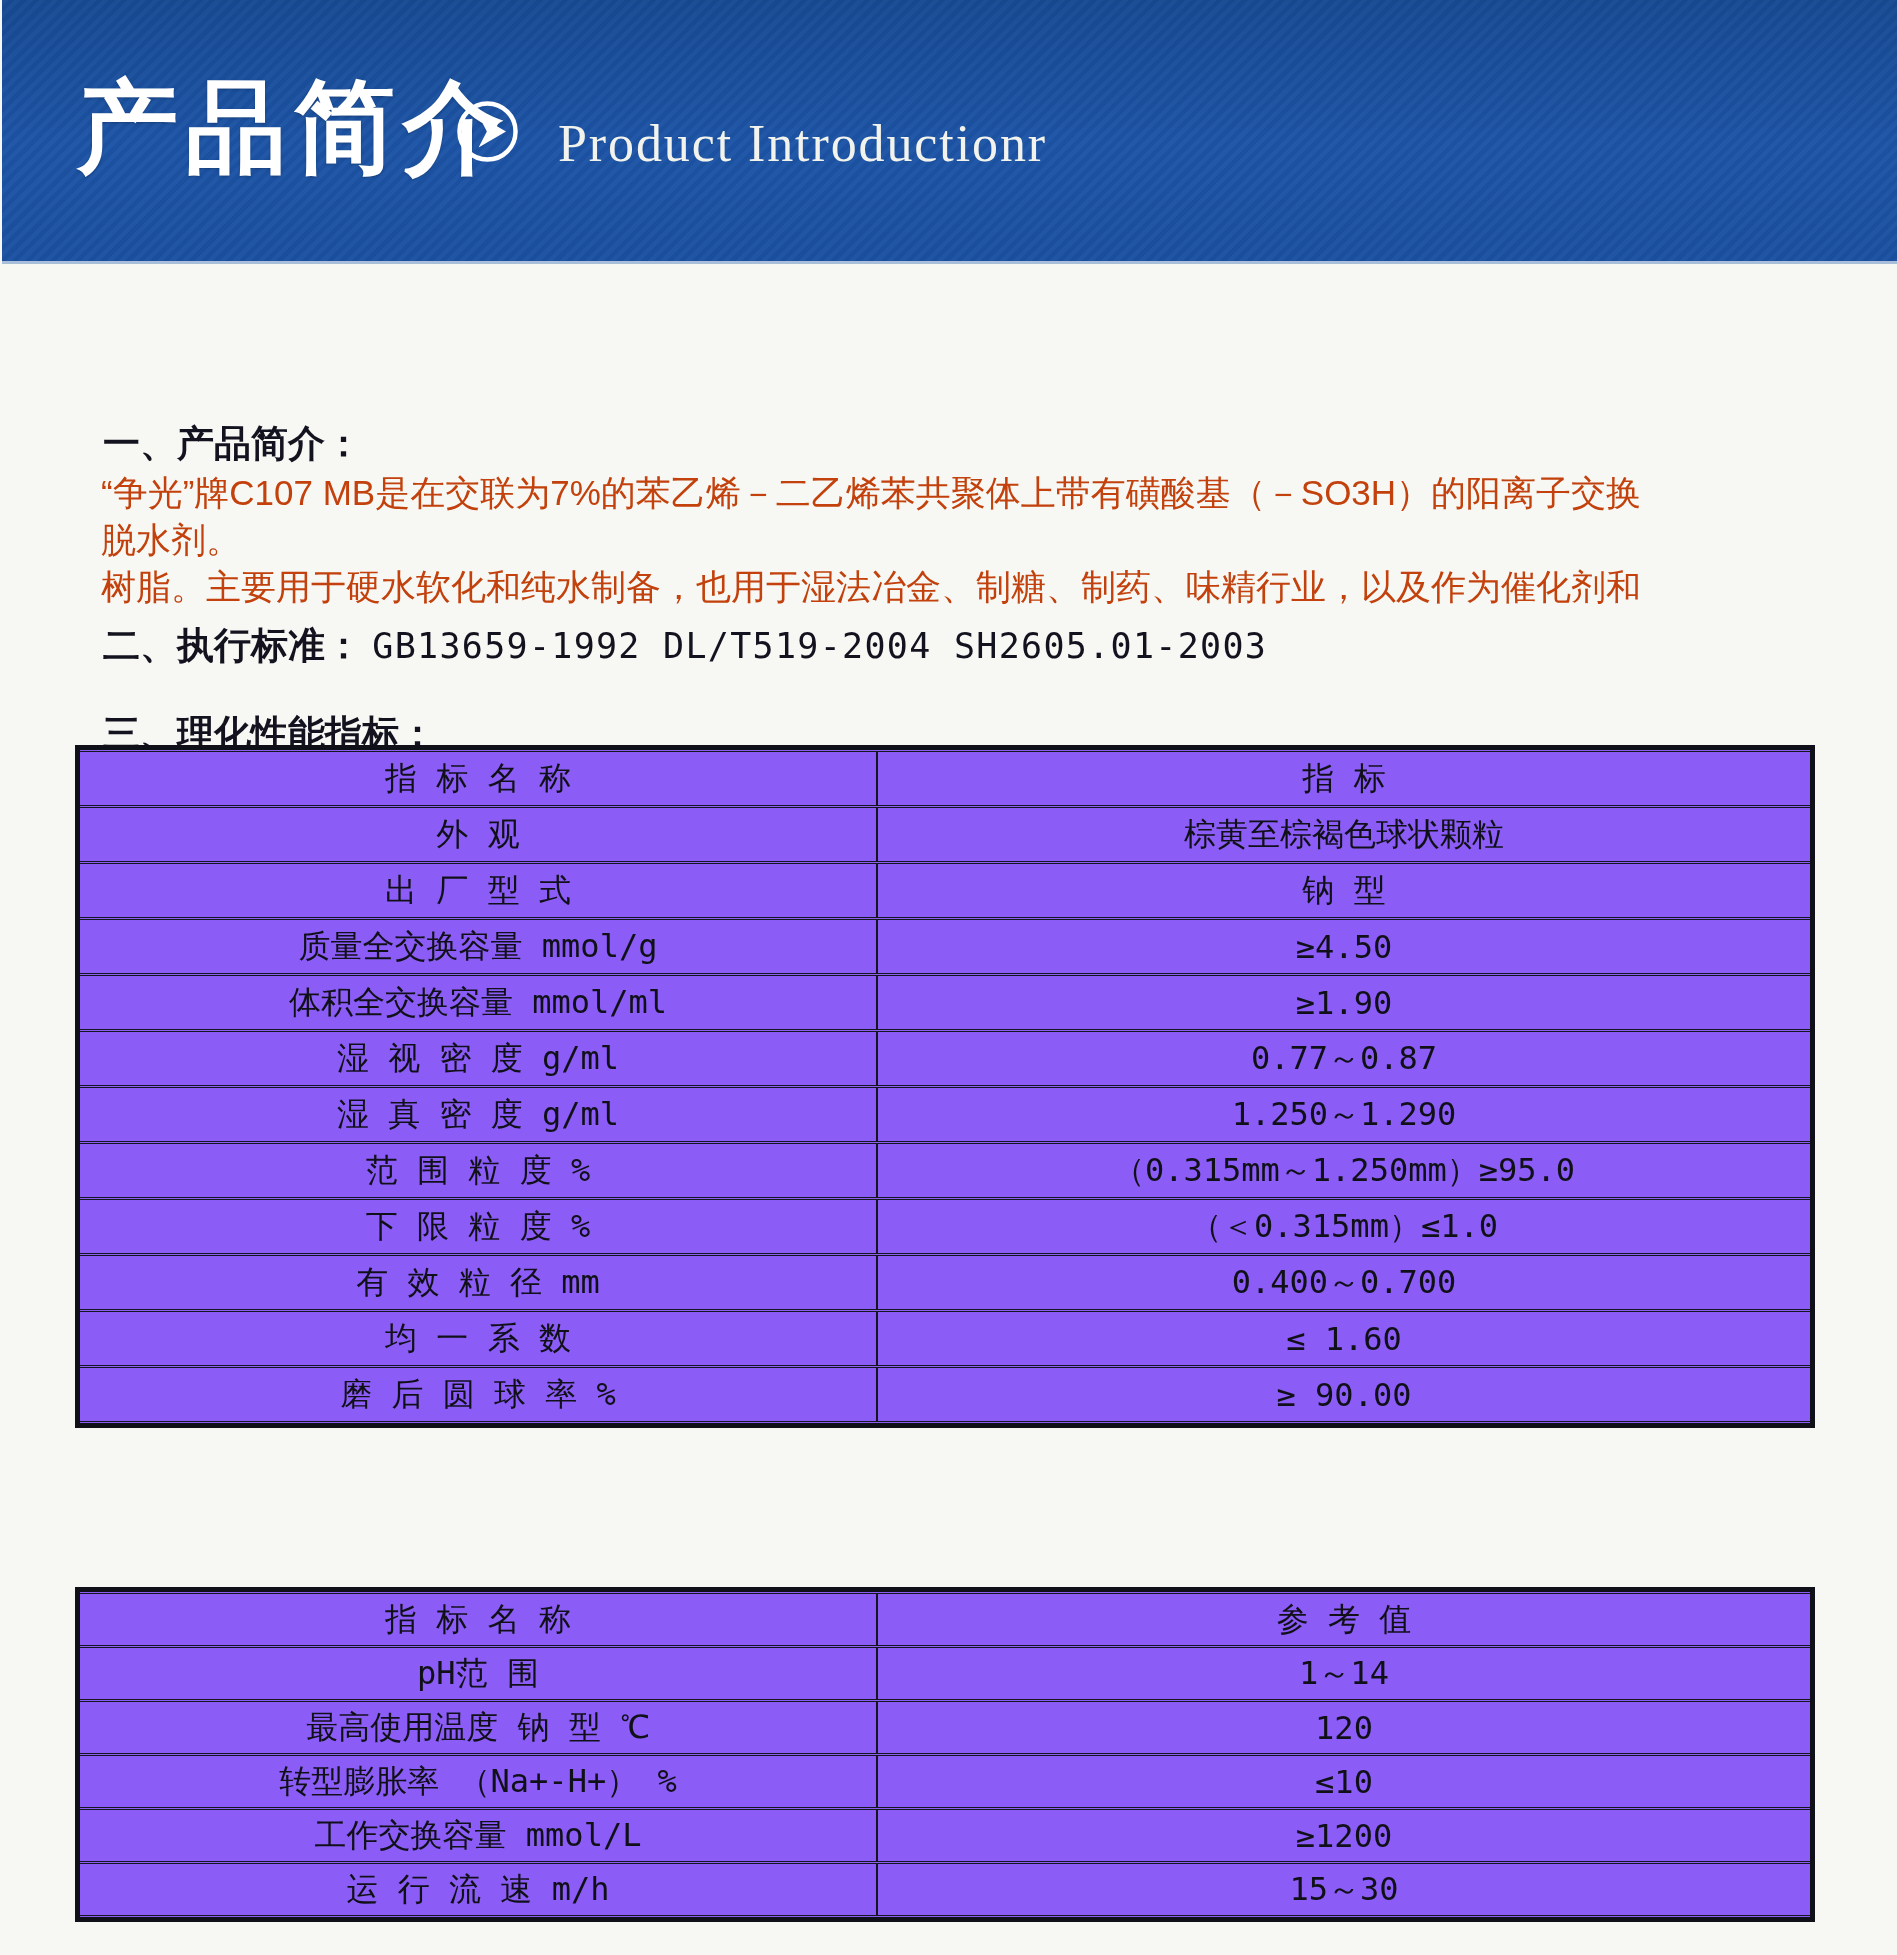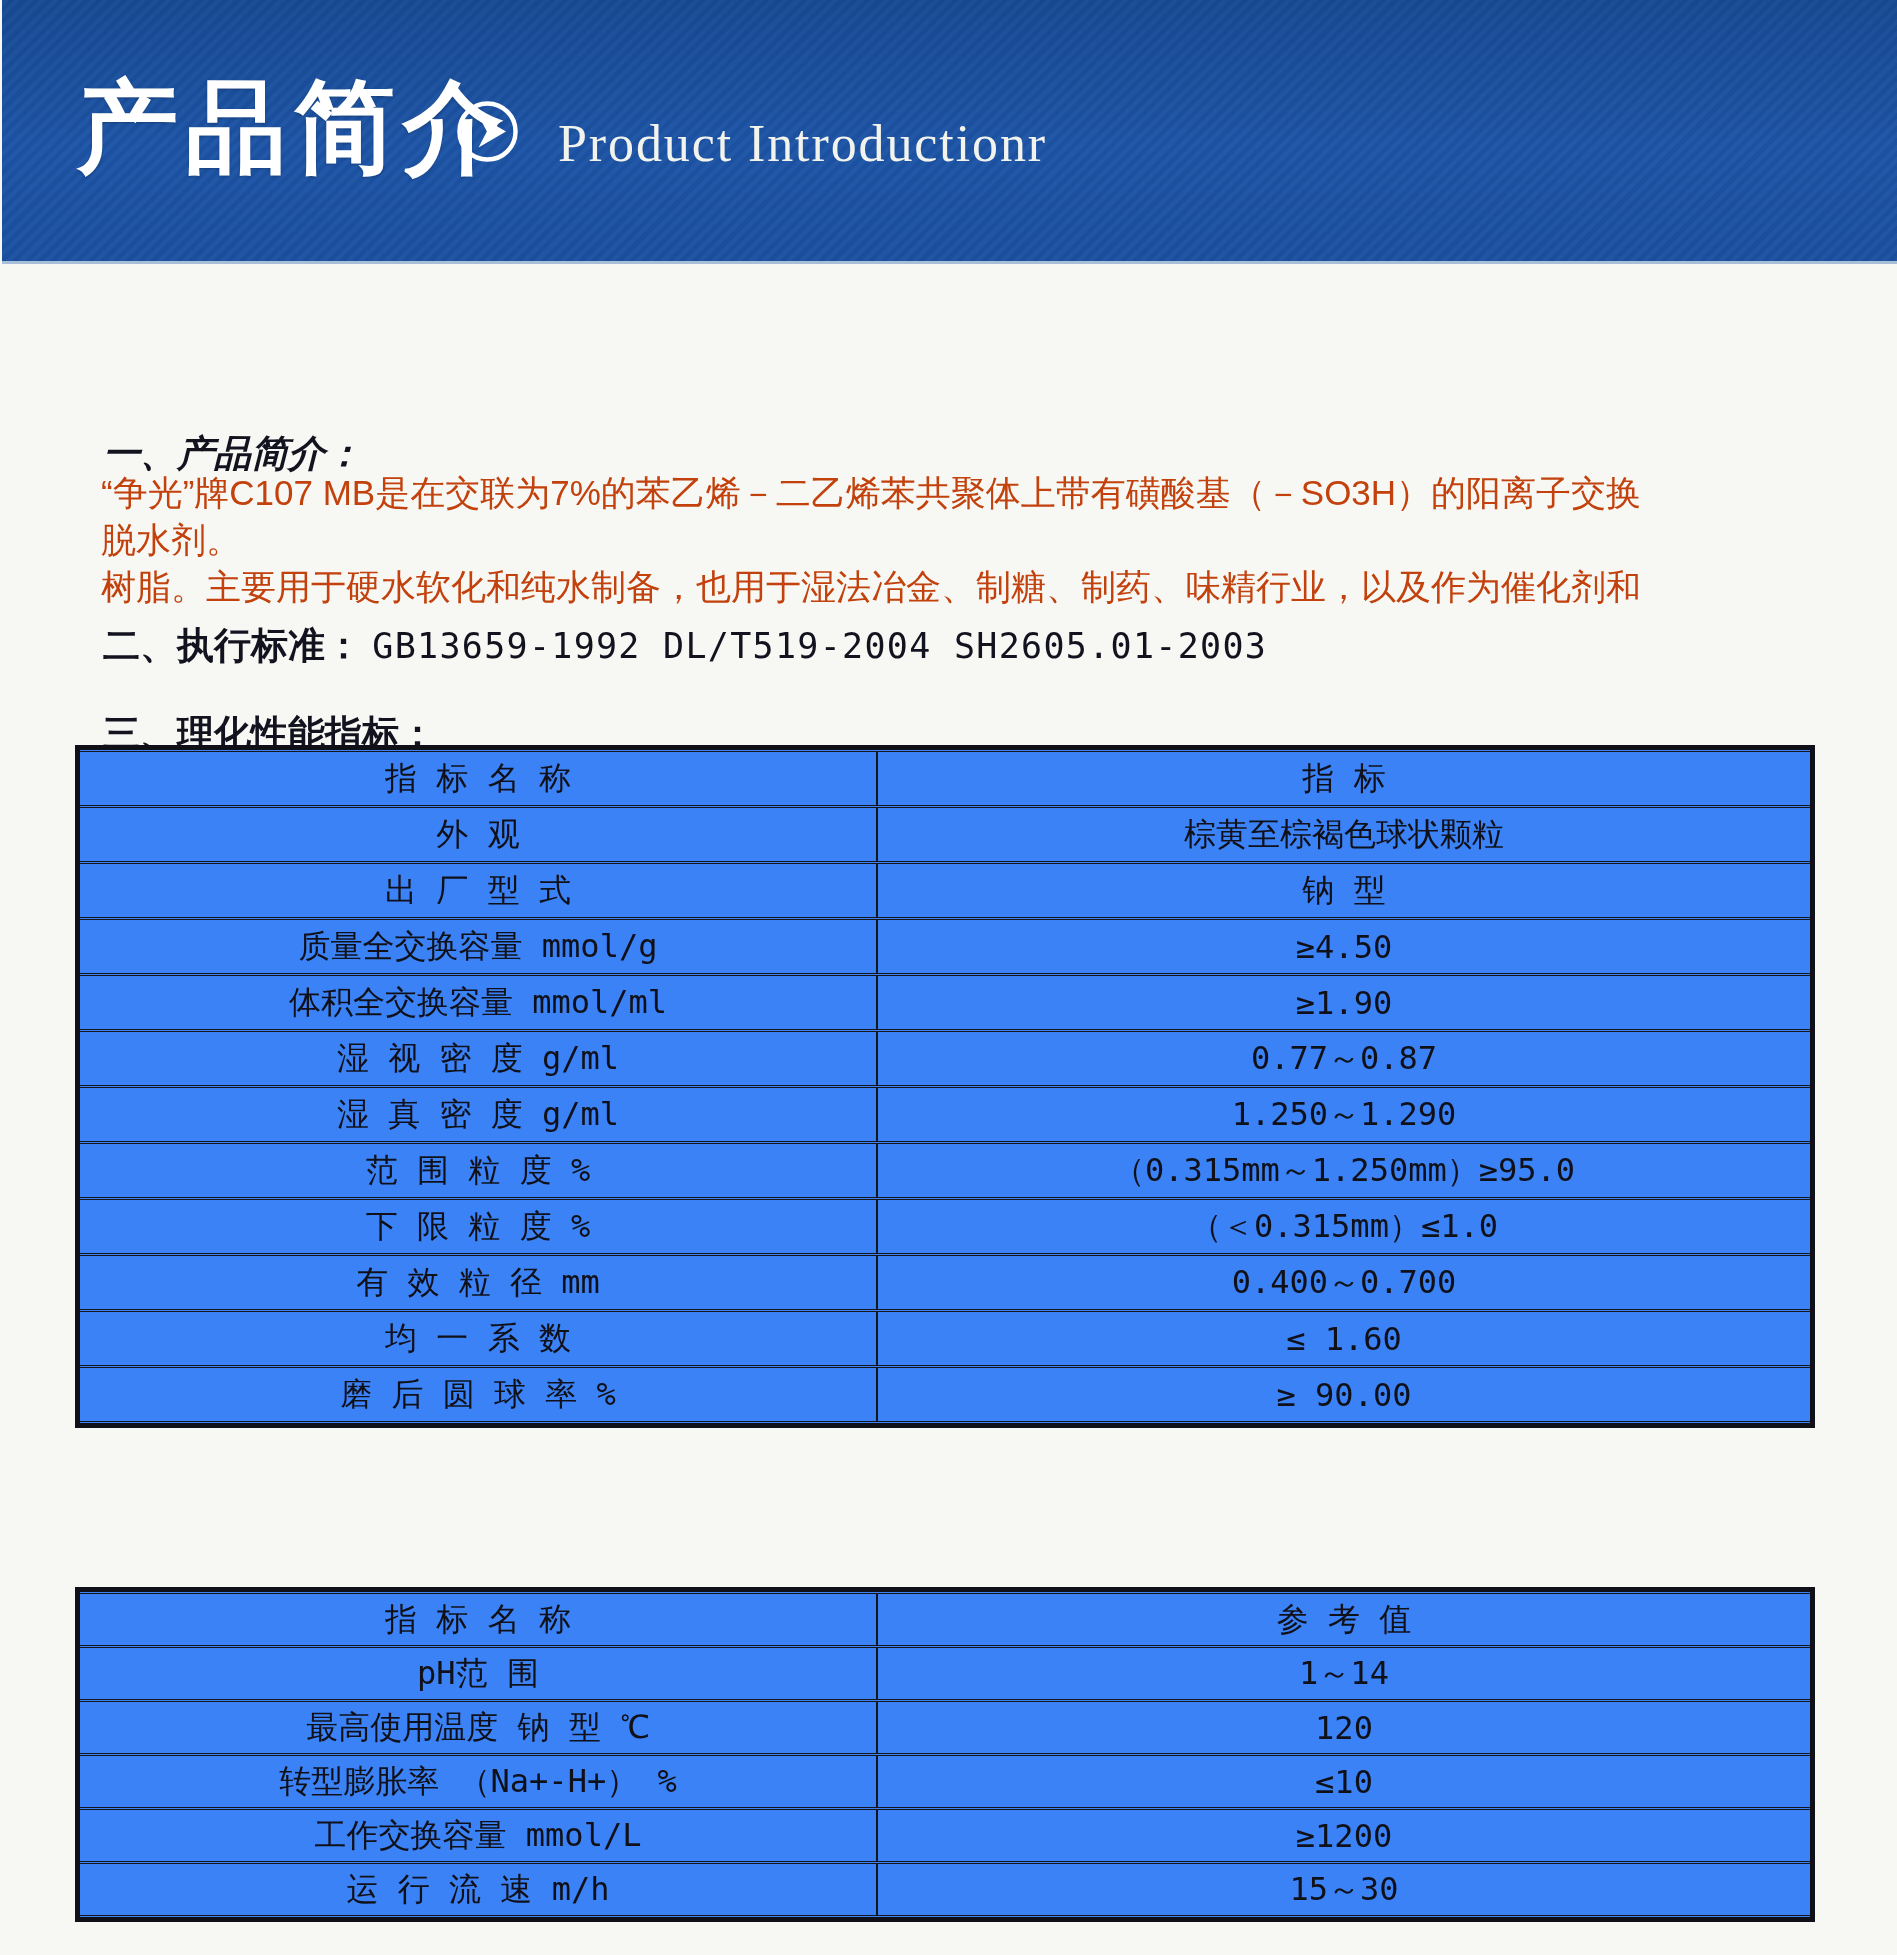--- a/index.html
+++ b/index.html
@@ -38,21 +38,21 @@
     font-family:"Liberation Serif", serif;
     color:#f2f3ec; letter-spacing:1.9px; white-space:nowrap;
   }
 
   
   .h-sec {
     position:absolute; left:103px;
     font-size:37px; font-weight:bold; color:#13131f;
     white-space:nowrap; line-height:1.2;
   }
-  #h1 { top:432px;font-style:italic; }
+  #h1 { top:422px; }
   #h3 { top:712px; }
   #h4 { top:1601px;margin-left:36px; }
 
   .para {
     position:absolute; left:101px; top:469px;
     width:1758px; font-size:35px; line-height:47px;
     color:#c2410c;
   }
   .para div { white-space:nowrap; }
 
@@ -68,21 +68,21 @@
   }
 
   
   .tbl-wrap { position:absolute; left:75px; width:1740px; }
   #tbl1 { top:745px; }
   #tbl2 { top:1587px; }
 
   table {
     width:100%;
     border-collapse:separate; border-spacing:0 1.3px;
-    background:#3b82f6;
+    background:#8b5cf6;
     border:5px solid #101018;
   }
   col.c1 { width:798px; }
   th, td {
     border-top:1.9px solid #15151d;
     border-bottom:1.9px solid #15151d;
     text-align:center; vertical-align:middle;
     font-weight:normal;
     font-size:32px;
     font-family:"DejaVu Sans Mono","Liberation Sans",sans-serif;

